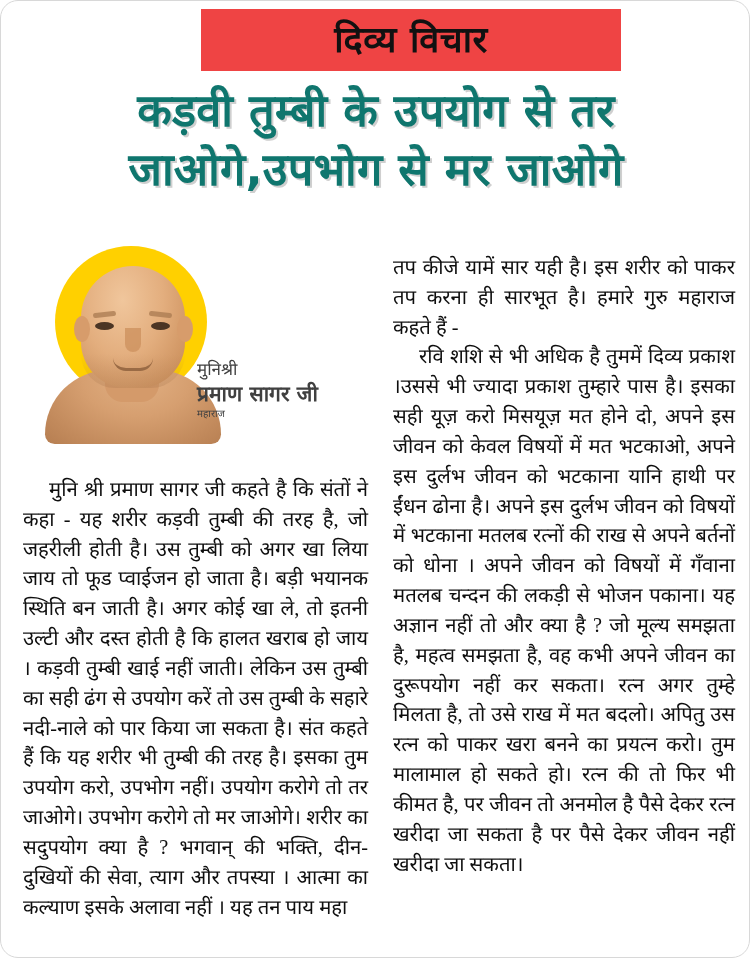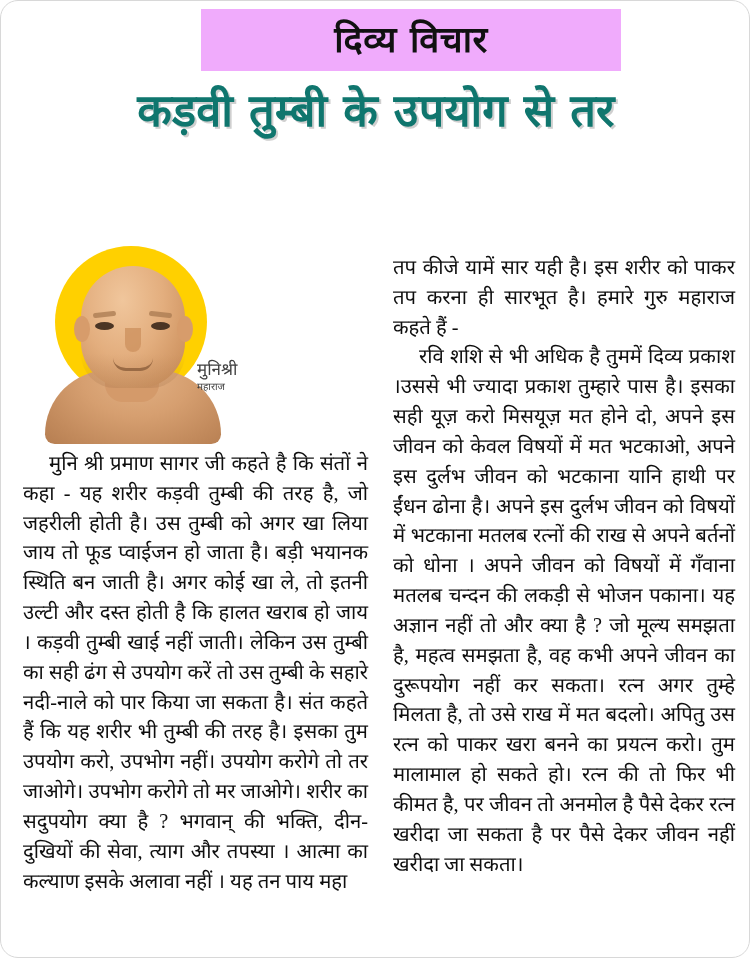--- a/index.html
+++ b/index.html
@@ -27,21 +27,21 @@
     overflow: hidden;
   }
 
   
   .masthead {
     position: absolute;
     left: 200px;
     top: 8px;
     width: 420px;
     height: 62px;
-    background: #f0abfc;
+    background: #ef4444;
     display: flex;
     align-items: center;
     justify-content: center;
   }
   .masthead-title {
     font-family: "DejaVu Sans", sans-serif;
     font-weight: bold;
     font-size: 36px;
     line-height: 1;
     color: #111111;
@@ -197,36 +197,37 @@
     position: absolute;
     font-family: "Liberation Serif", "DejaVu Serif", serif;
     font-size: 20.3px;
     line-height: 1.47;
     color: #0e0e0e;
     text-align: justify;
     text-justify: inter-word;
   }
   .col p { margin: 0; }
   .col p.indent { text-indent: 26px; }
-  .col-left  { left: 22px;  top: 448px; width: 345px; }
+  .col-left  { left: 22px;  top: 474px; width: 345px; }
   .col-right { left: 392px; top: 252px; width: 342px; }
 
   .verse { text-indent: 26px; }
 </style>
 </head>
 <body>
 
 <div class="page-card">
 
   <div class="masthead">
     <span class="masthead-title">दिव्य विचार</span>
   </div>
 
   <div class="headline">
     <span class="headline-line">कड़वी तुम्बी के उपयोग से तर</span>
+    <span class="headline-line">जाओगे,उपभोग से मर जाओगे</span>
   </div>
 
   <div class="portrait-block">
     <div class="portrait-circle"></div>
     <div class="portrait-figure">
       <div class="fig-body"></div>
       <div class="fig-neck"></div>
       <div class="fig-head"></div>
       <div class="fig-shadow"></div>
       <div class="fig-ear-l"></div>
@@ -235,20 +236,21 @@
       <div class="fig-brow-r"></div>
       <div class="fig-eye-l"></div>
       <div class="fig-eye-r"></div>
       <div class="fig-nose"></div>
       <div class="fig-mouth"></div>
     </div>
   </div>
 
   <div class="caption">
     <span class="caption-pre">मुनिश्री</span>
+    <span class="caption-name">प्रमाण सागर जी</span>
     <span class="caption-suffix">महाराज</span>
   </div>
 
   <div class="col col-left">
     <p class="indent">मुनि श्री प्रमाण सागर जी कहते है कि संतों ने कहा - यह शरीर कड़वी तुम्बी की तरह है, जो जहरीली होती है। उस तुम्बी को अगर खा लिया जाय तो फूड प्वाईजन हो जाता है। बड़ी भयानक स्थिति बन जाती है। अगर कोई खा ले, तो इतनी उल्टी और दस्त होती है कि हालत खराब हो जाय । कड़वी तुम्बी खाई नहीं जाती। लेकिन उस तुम्बी का सही ढंग से उपयोग करें तो उस तुम्बी के सहारे नदी-नाले को पार किया जा सकता है। संत कहते हैं कि यह शरीर भी तुम्बी की तरह है। इसका तुम उपयोग करो, उपभोग नहीं। उपयोग करोगे तो तर जाओगे। उपभोग करोगे तो मर जाओगे। शरीर का सदुपयोग क्या है ? भगवान् की भक्ति, दीन-दुखियों की सेवा, त्याग और तपस्या । आत्मा का कल्याण इसके अलावा नहीं । यह तन पाय महा</p>
   </div>
 
   <div class="col col-right">
     <p>तप कीजे यामें सार यही है। इस शरीर को पाकर तप करना ही सारभूत है। हमारे गुरु महाराज कहते हैं -</p>
     <p class="verse">रवि शशि से भी अधिक है तुममें दिव्य प्रकाश ।उससे भी ज्यादा प्रकाश तुम्हारे पास है। इसका सही यूज़ करो मिसयूज़ मत होने दो,  अपने इस जीवन को केवल विषयों में मत भटकाओ, अपने इस दुर्लभ जीवन को भटकाना यानि हाथी पर ईंधन ढोना है। अपने इस दुर्लभ जीवन को विषयों में भटकाना मतलब रत्नों की राख से अपने बर्तनों को धोना । अपने जीवन को विषयों में गँवाना मतलब चन्दन की लकड़ी से भोजन पकाना। यह अज्ञान नहीं तो और क्या है ? जो मूल्य समझता है, महत्व समझता है, वह कभी अपने जीवन का दुरूपयोग नहीं कर सकता। रत्न अगर तुम्हे मिलता है, तो उसे राख में मत बदलो। अपितु उस रत्न को पाकर खरा बनने का प्रयत्न करो। तुम मालामाल हो सकते हो। रत्न की तो फिर भी कीमत है, पर जीवन तो अनमोल है पैसे देकर रत्न खरीदा जा सकता है पर पैसे देकर जीवन नहीं खरीदा जा सकता।</p>

